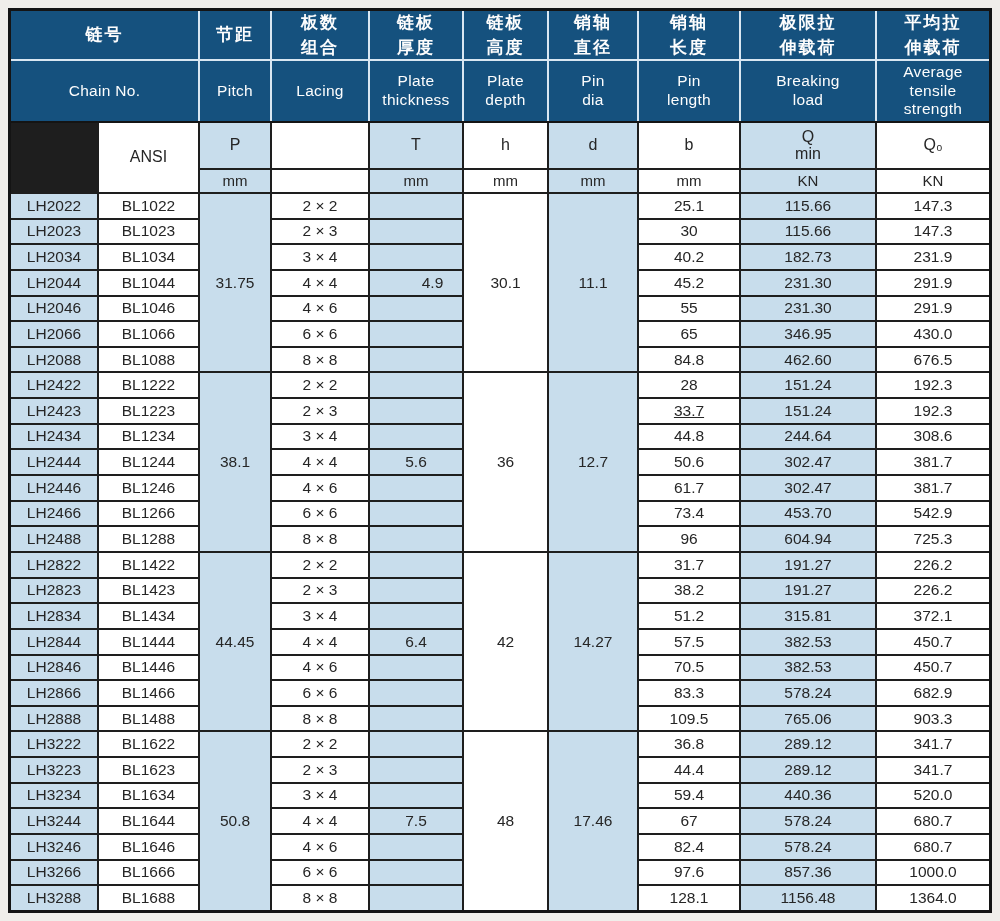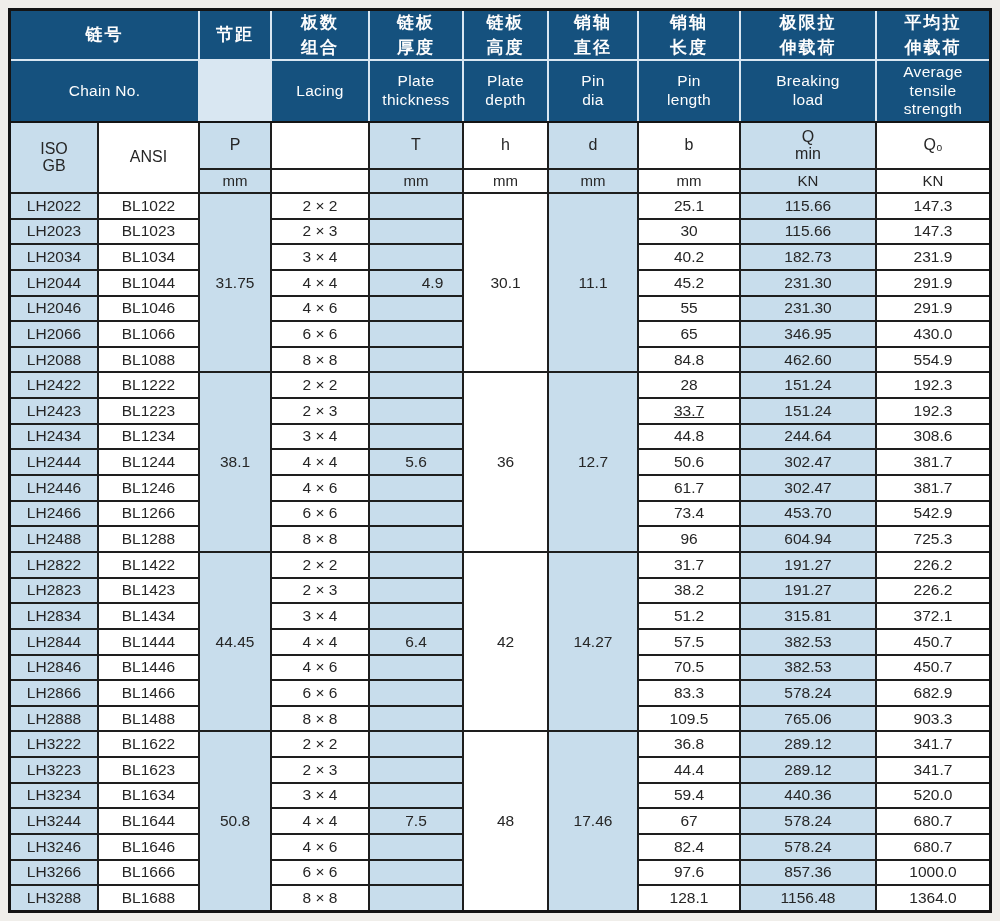--- a/index.html
+++ b/index.html
@@ -62,41 +62,40 @@
     <div class="hc cn" style="grid-column:7; grid-row:1;">销轴
 直径</div>
     <div class="hc cn" style="grid-column:8; grid-row:1;">销轴
 长度</div>
     <div class="hc cn" style="grid-column:9; grid-row:1;">极限拉
 伸载荷</div>
     <div class="hc cn" style="grid-column:10; grid-row:1;">平均拉
 伸载荷</div>
 
     <div class="hc en" style="grid-column:1 / span 2; grid-row:2;">Chain No.</div>
+    <div class="hc en" style="grid-column:3; grid-row:2;">Pitch</div>
     <div class="hc en" style="grid-column:4; grid-row:2;">Lacing</div>
     <div class="hc en" style="grid-column:5; grid-row:2;">Plate
 thickness</div>
     <div class="hc en" style="grid-column:6; grid-row:2;">Plate
 depth</div>
     <div class="hc en" style="grid-column:7; grid-row:2;">Pin
 dia</div>
     <div class="hc en" style="grid-column:8; grid-row:2;">Pin
 length</div>
     <div class="hc en" style="grid-column:9; grid-row:2;">Breaking
 load</div>
     <div class="hc en" style="grid-column:10; grid-row:2;">Average
 tensile
 strength</div>
   </div>
 
   <div class="divider"></div>
 
   <div class="tgrid" id="body-grid">
-    <div class="cell blue sym" style="grid-column:1; grid-row:1 / span 2;">ISO
-GB</div>
     <div class="cell sym" style="grid-column:2; grid-row:1 / span 2;">ANSI</div>
     <div class="cell blue sym" style="grid-column:3; grid-row:1;">P</div>
     <div class="cell blue unit" style="grid-column:3; grid-row:2;">mm</div>
     <div class="cell sym" style="grid-column:4; grid-row:1;"></div>
     <div class="cell unit" style="grid-column:4; grid-row:2;"></div>
     <div class="cell blue sym" style="grid-column:5; grid-row:1;">T</div>
     <div class="cell blue unit" style="grid-column:5; grid-row:2;">mm</div>
     <div class="cell sym" style="grid-column:6; grid-row:1;">h</div>
     <div class="cell unit" style="grid-column:6; grid-row:2;">mm</div>
     <div class="cell blue sym" style="grid-column:7; grid-row:1;">d</div>
@@ -153,21 +152,21 @@
       <div class="cell blue" style="grid-area: 8 / 5;"></div>
       <div class="cell" style="grid-area: 8 / 8;">65</div>
       <div class="cell blue" style="grid-area: 8 / 9;">346.95</div>
       <div class="cell" style="grid-area: 8 / 10;">430.0</div>
       <div class="cell blue" style="grid-area: 9 / 1;">LH2088</div>
       <div class="cell" style="grid-area: 9 / 2;">BL1088</div>
       <div class="cell" style="grid-area: 9 / 4;">8 × 8</div>
       <div class="cell blue" style="grid-area: 9 / 5;"></div>
       <div class="cell" style="grid-area: 9 / 8;">84.8</div>
       <div class="cell blue" style="grid-area: 9 / 9;">462.60</div>
-      <div class="cell" style="grid-area: 9 / 10;">554.9</div>
+      <div class="cell" style="grid-area: 9 / 10;">676.5</div>
       <div class="cell blue" style="grid-area: 10 / 3 / span 7;">38.1</div>
       <div class="cell" style="grid-area: 10 / 6 / span 7;">36</div>
       <div class="cell blue" style="grid-area: 10 / 7 / span 7;">12.7</div>
       <div class="cell blue" style="grid-area: 10 / 1;">LH2422</div>
       <div class="cell" style="grid-area: 10 / 2;">BL1222</div>
       <div class="cell" style="grid-area: 10 / 4;">2 × 2</div>
       <div class="cell blue" style="grid-area: 10 / 5;"></div>
       <div class="cell" style="grid-area: 10 / 8;">28</div>
       <div class="cell blue" style="grid-area: 10 / 9;">151.24</div>
       <div class="cell" style="grid-area: 10 / 10;">192.3</div>

